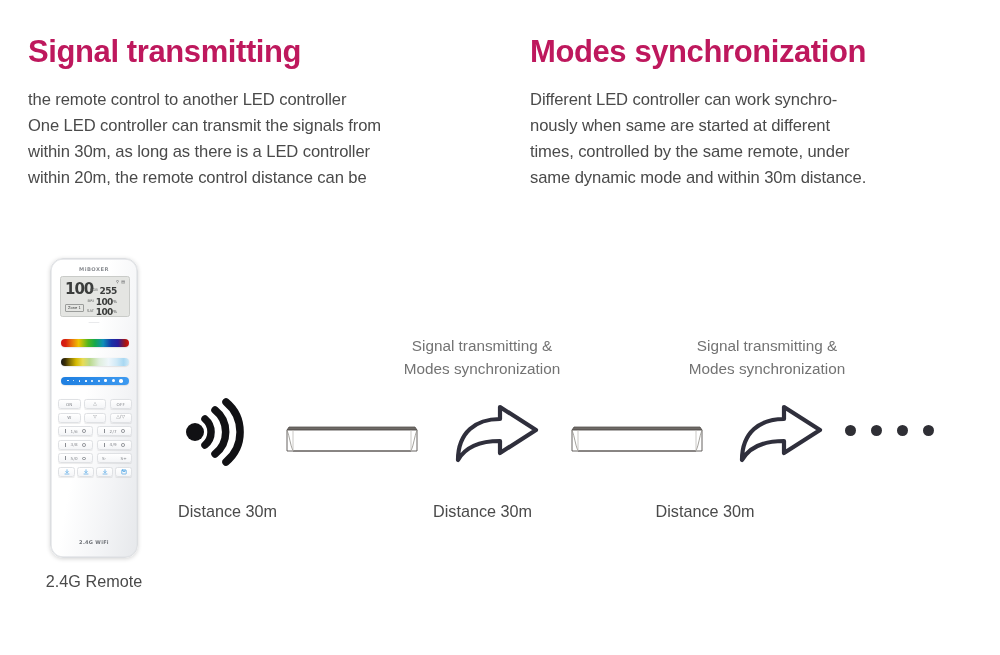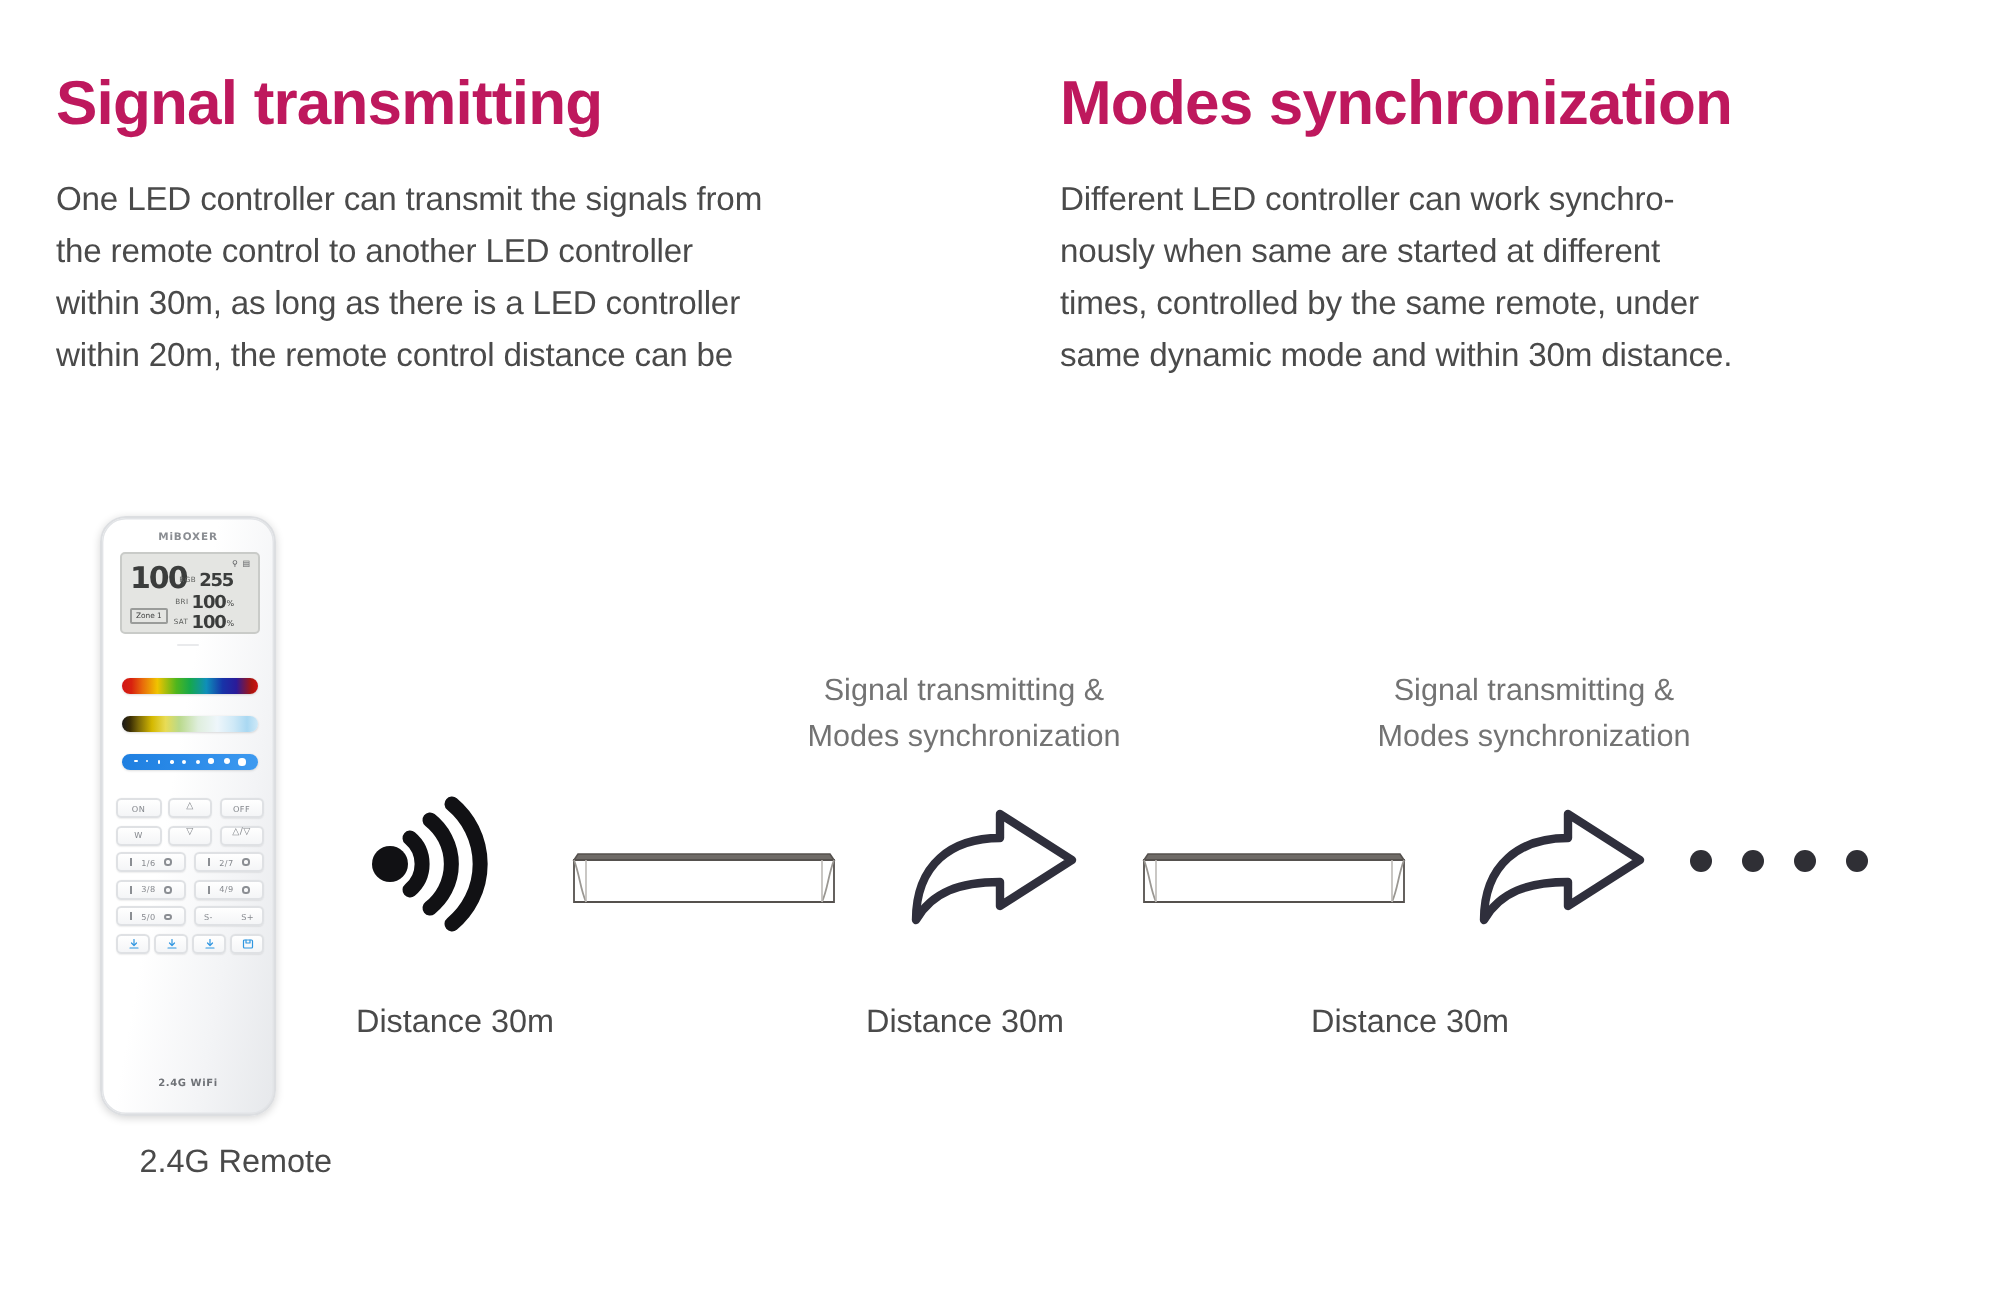--- a/index.html
+++ b/index.html
@@ -209,21 +209,21 @@
     bottom: 12px; left: 0; right: 0;
     text-align: center;
     font-size: 5px;
     font-weight: bold;
     color: #6f7277;
     letter-spacing: .3px;
     font-family: "DejaVu Sans", sans-serif;
   }
   .remote-caption {
     margin-top: 14px;
-    text-align: right;
+    text-align: center;
     font-size: 16.2px;
     color: #4a4a4a;
     width: 144px;
   }
 
   
   #flow {
     position: absolute;
     left: 0; top: 0;
     width: 1000px; height: 655px;
@@ -259,22 +259,22 @@
   .dist-1 { left: 140px; top: 502px; width: 175px; }
   .dist-2 { left: 395px; top: 502px; width: 175px; }
   .dist-3 { left: 610px; top: 502px; width: 190px; }
 </style>
 </head>
 <body>
 
 <div class="col col-left">
   <h1 class="headline">Signal transmitting</h1>
   <p class="bodycopy">
+    <span class="ln">the remote control to another LED controller</span>
     <span class="ln">One LED controller can transmit the signals from</span>
-    <span class="ln">the remote control to another LED controller</span>
     <span class="ln">within 30m, as long as there is a LED controller</span>
     <span class="ln">within 20m, the remote control distance can be</span>
   </p>
 </div>
 
 <div class="col col-right">
   <h1 class="headline">Modes synchronization</h1>
   <p class="bodycopy">
     <span class="ln">Different LED controller can work synchro-</span>
     <span class="ln">nously when same are started at different</span>

